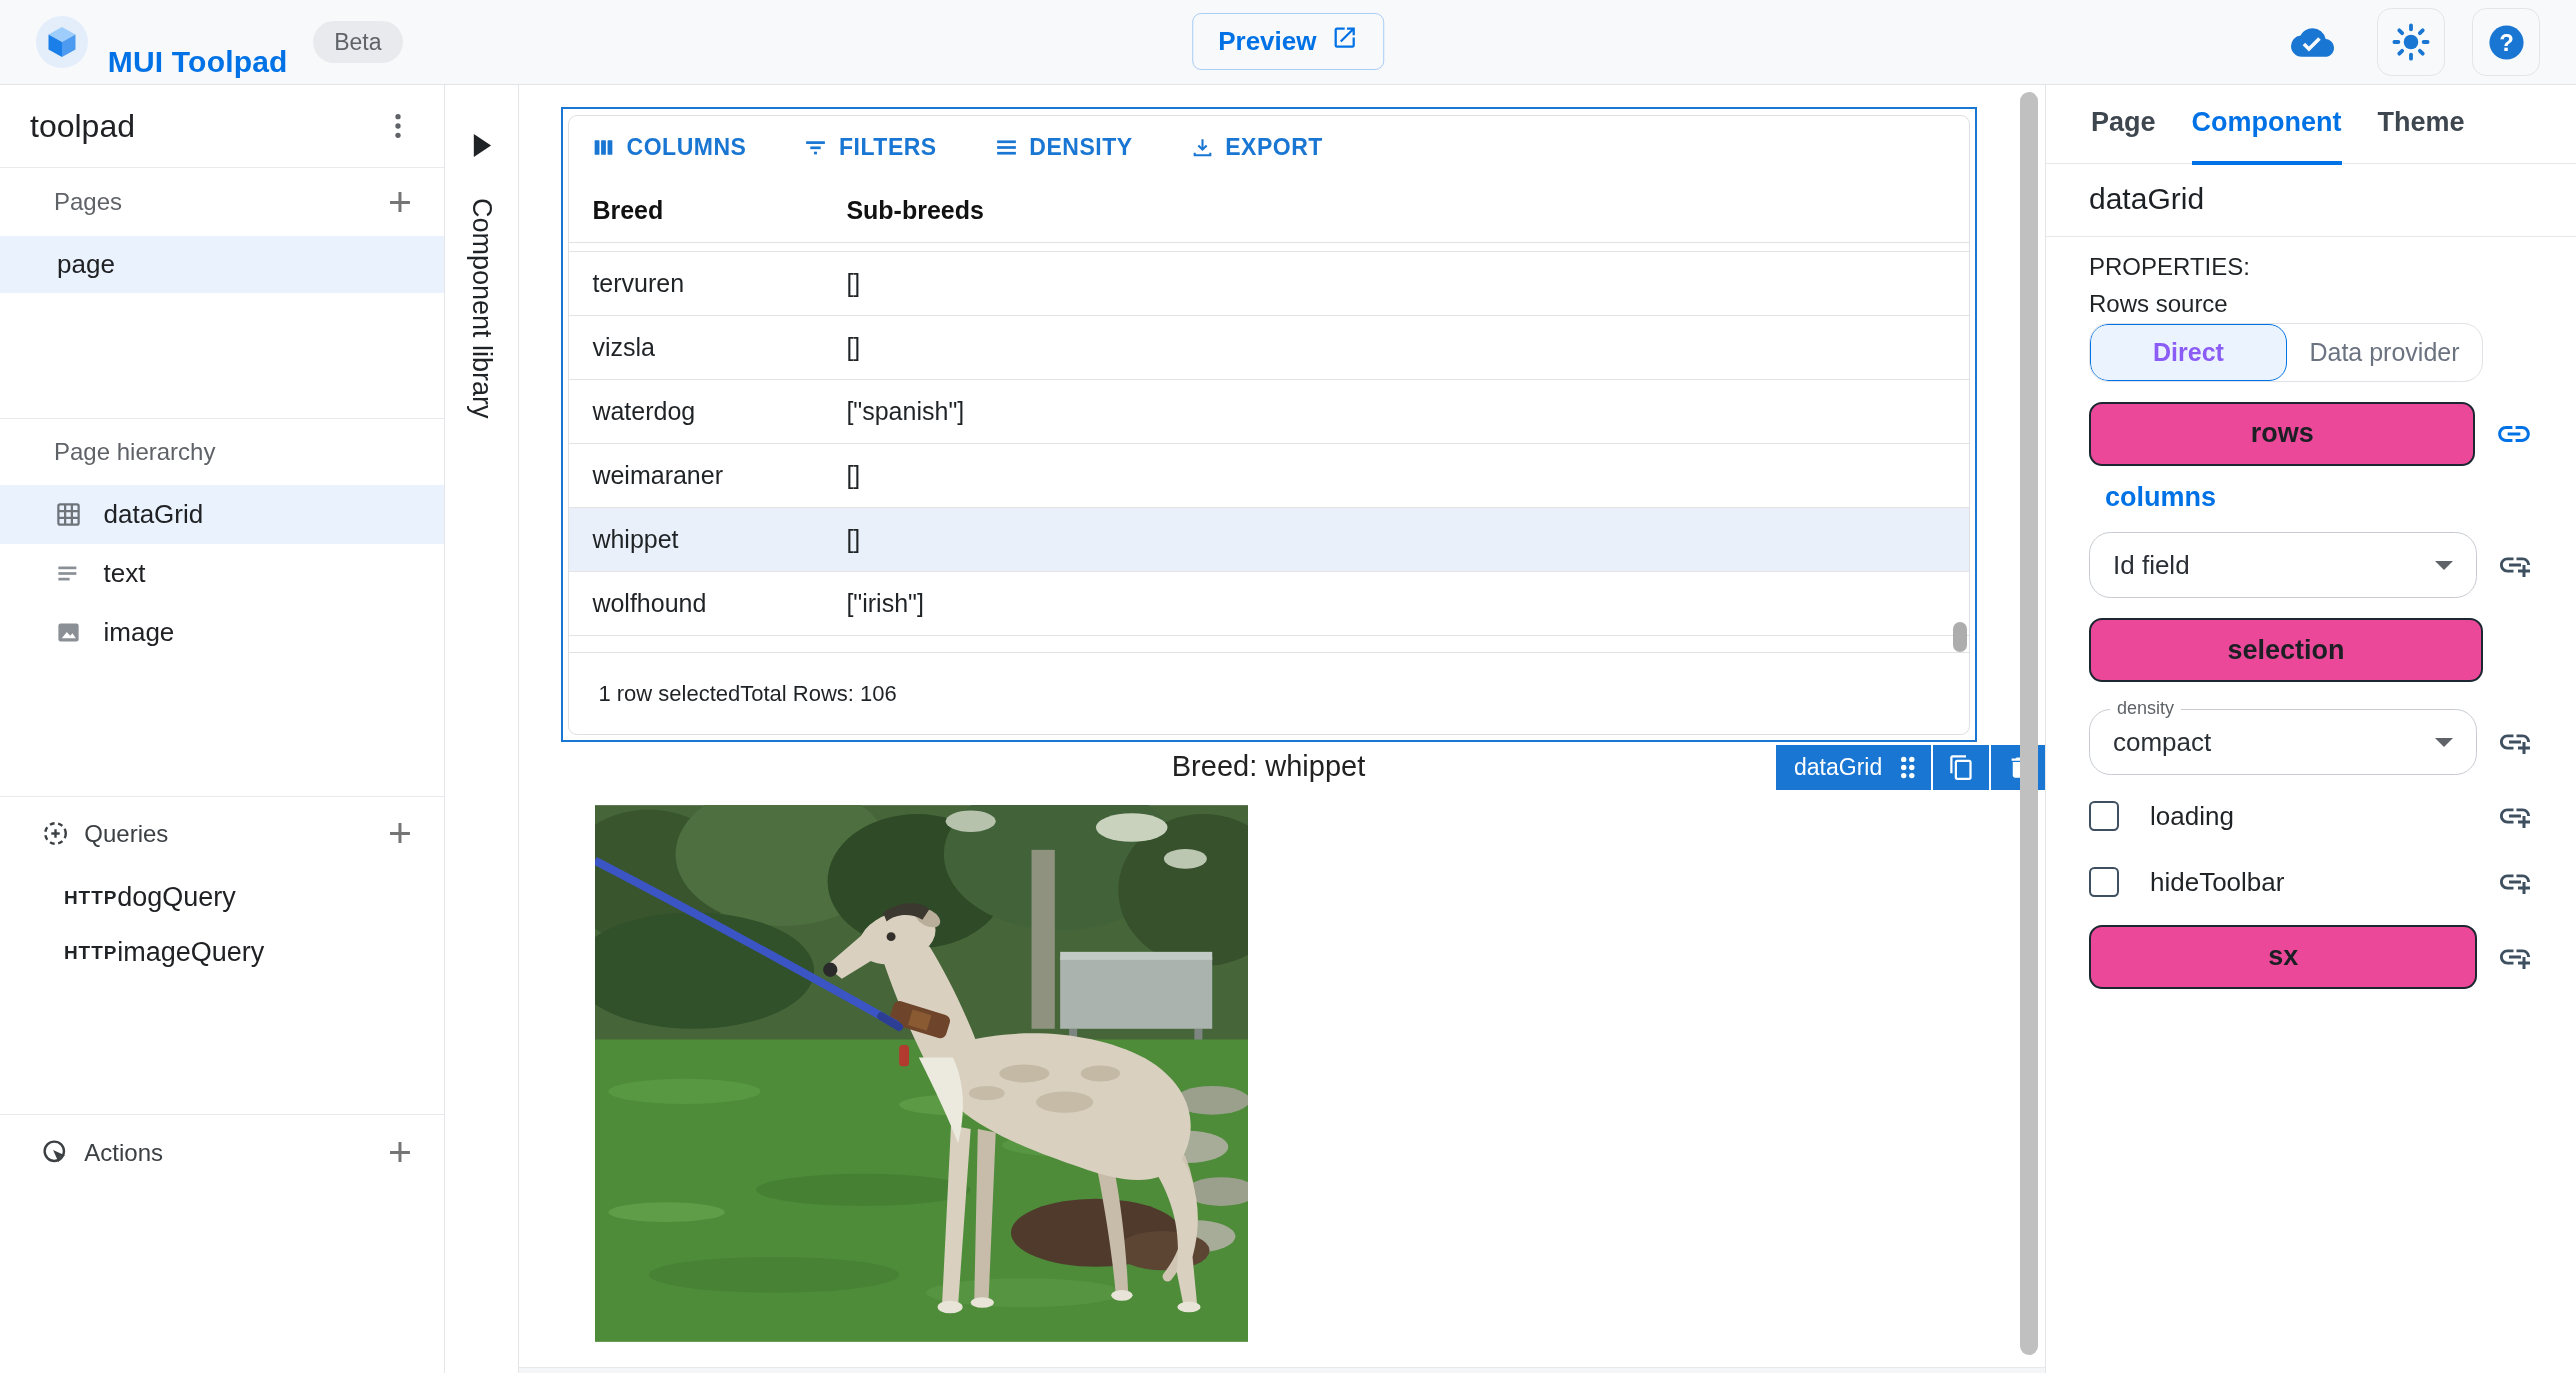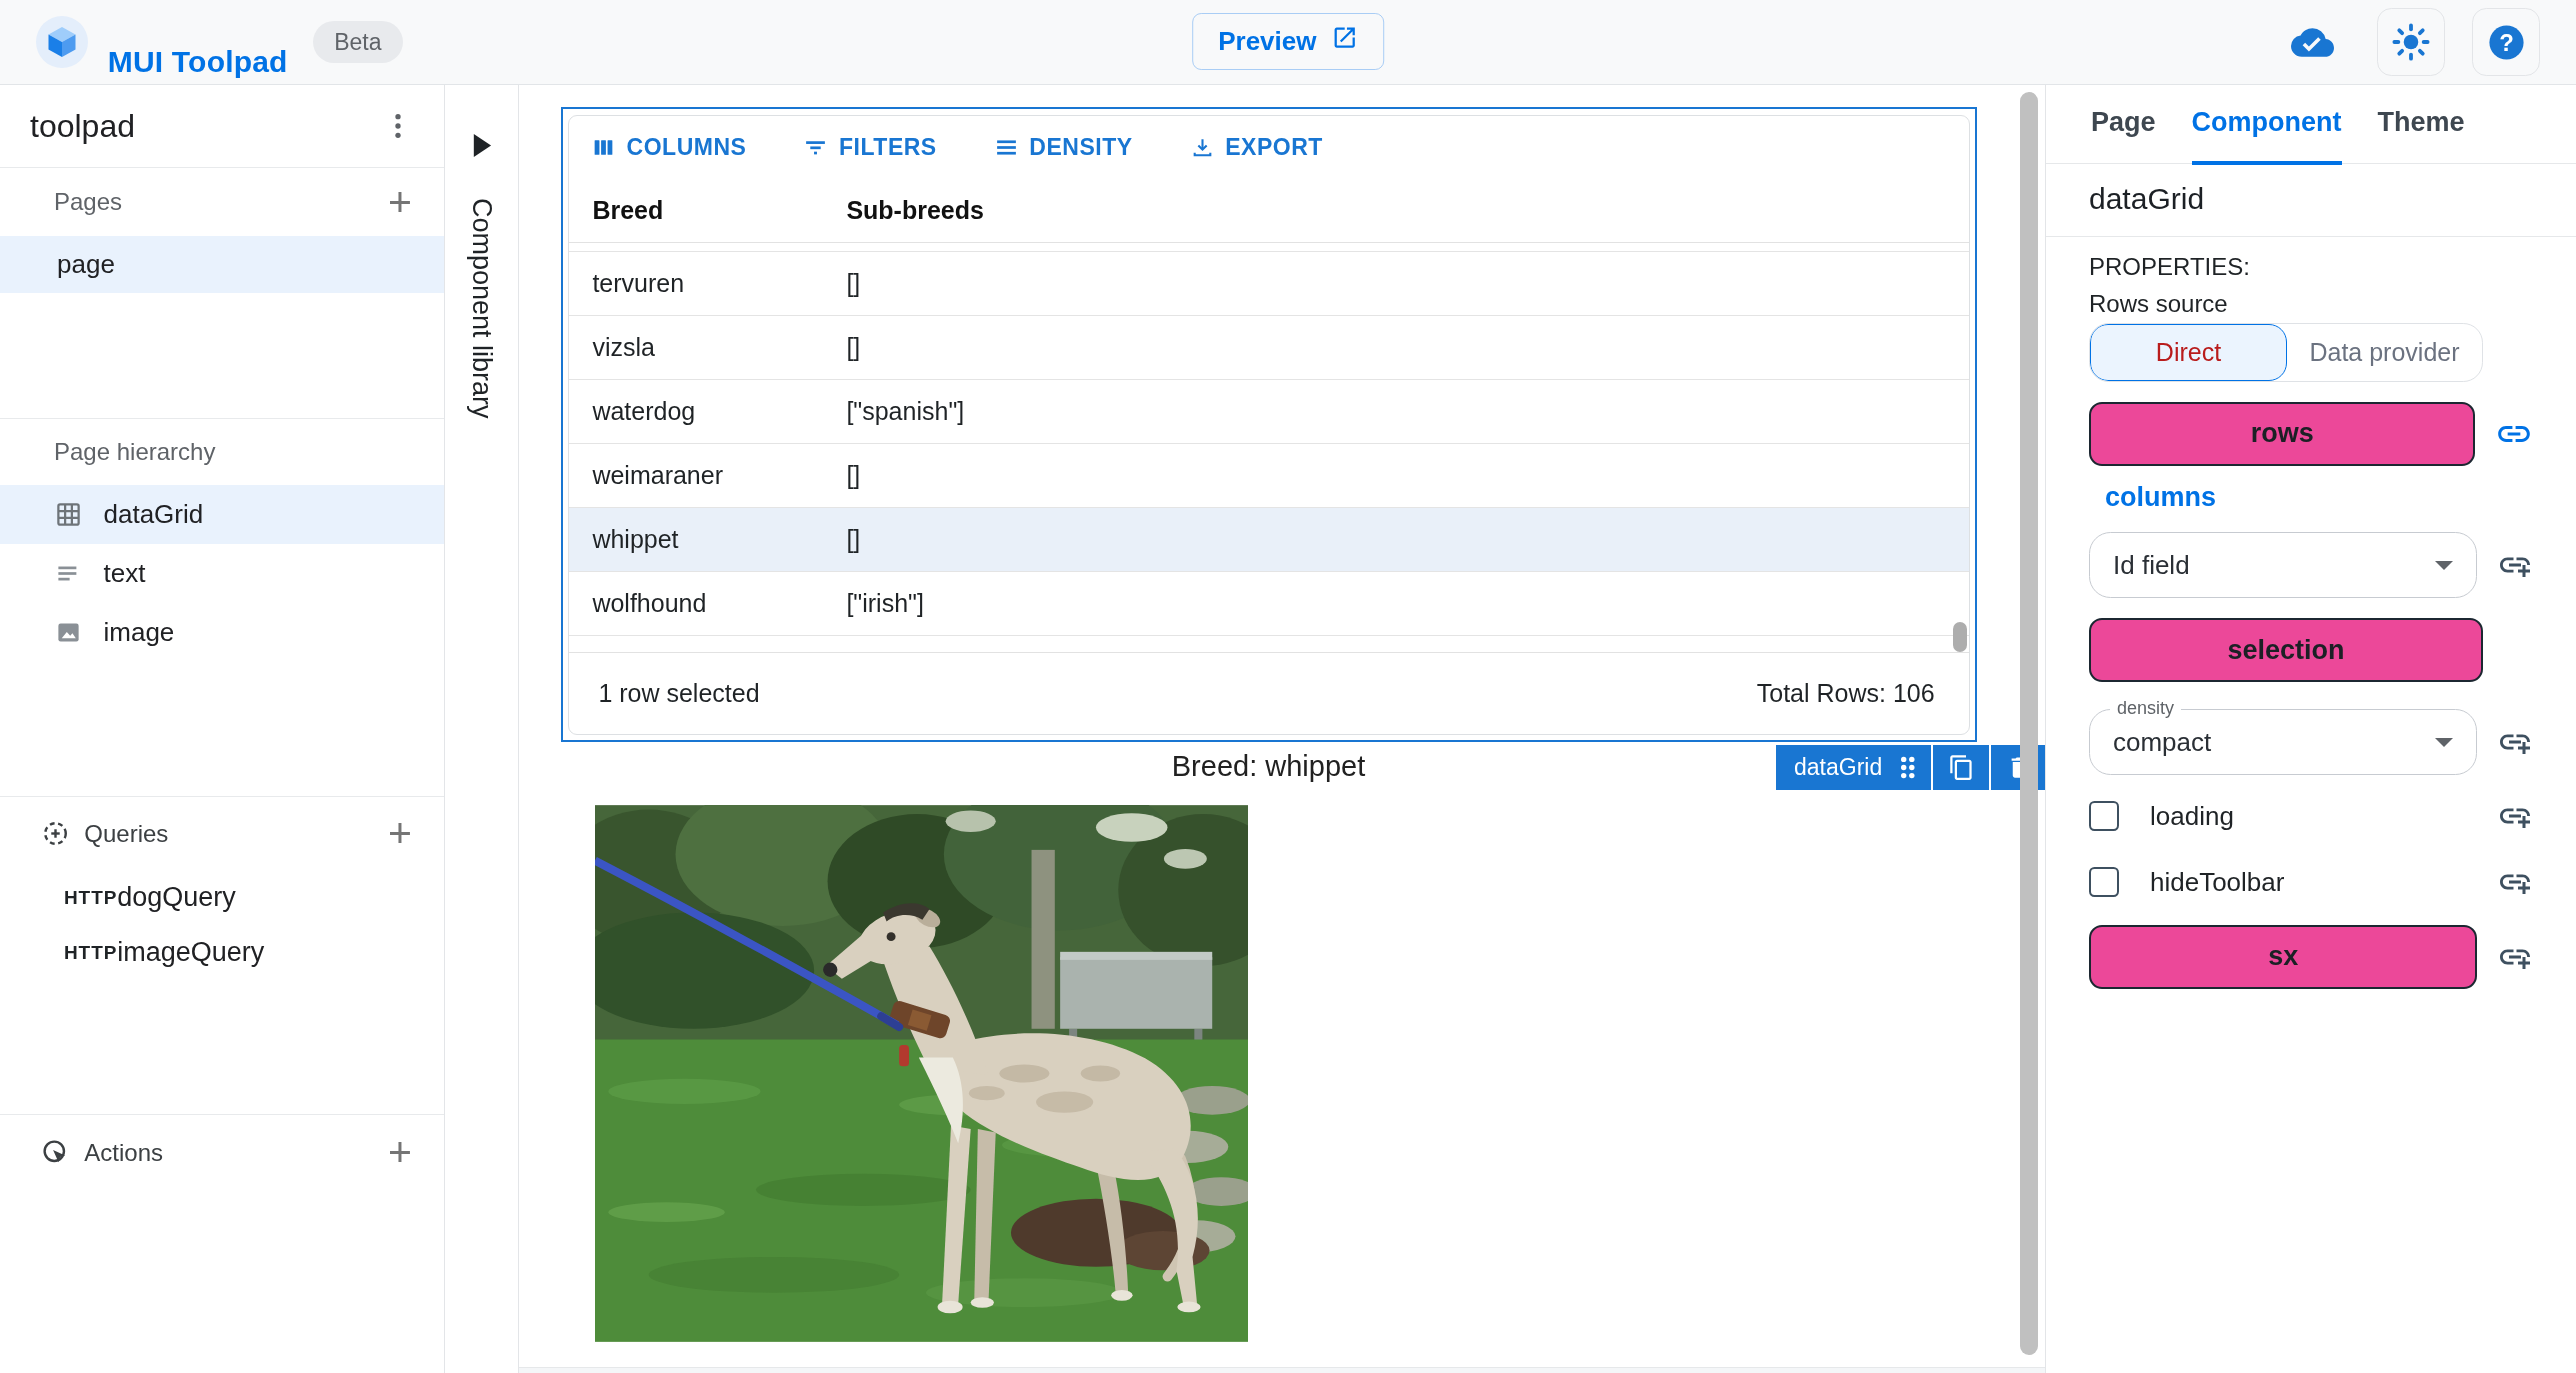--- a/index.html
+++ b/index.html
@@ -75,21 +75,21 @@
   .grid-header { height:63px; display:flex; align-items:center; border-bottom:0.9px solid #e2e2e2; }
   .col-breed { width:277px; padding-left:23px; }
   .col-sub { flex:1; }
   .grid-header .col-breed,.grid-header .col-sub { font-size:25px; font-weight:bold; color:#111; }
   .grid-rows { flex:1; position:relative; overflow:hidden; }
   .g-row { height:64px; display:flex; align-items:center; border-bottom:0.9px solid #e4e4e4;
     font-size:25px; color:#1f2326; cursor:pointer; }
   .g-row.partial { height:9px; }
   .g-row.selected { background:#e9f0f9; }
   .grid-footer { height:82px; border-top:0.9px solid #e2e2e2; display:flex; align-items:center;
-    justify-content:space-between; padding:0 34px 0 29px; font-size:25px; color:#1f2326; }
+    padding:0 34px 0 29px; font-size:22px; color:#1f2326; }
   .grid-vthumb { position:absolute; right:8px; top:513px; width:14.3px; height:30px;
     background:#adadad; border-radius:7.2px; }
 
   
   .sel-badge { position:absolute; left:1257px; top:660px; height:45px; display:flex; gap:2.7px; }
   .sel-badge .seg { background:#1976d2; color:#fff; display:flex; align-items:center;
     gap:14.3px; padding:0 14.3px; cursor:pointer; }
   .sel-badge .seg.first { padding:0 12.5px 0 18px; }
   .badge-label { font-size:23px; }
 
@@ -114,21 +114,21 @@
   .comp-name { margin-top:18px; font-size:30px; color:#1c2025; }
   .insp-divider { margin:19.7px -43px 0; border-top:0.9px solid #e6e8ea; }
   .props-label { margin-top:16px; font-size:24px; color:#1f2326; }
   .rows-source-label { margin-top:9px; font-size:24px; color:#1f2326; }
   .prop-row { display:flex; align-items:center; }
   .toggle-group { margin-top:5.4px; width:394px; height:59px; border:0.9px solid #dfe2e6;
     border-radius:19.7px; display:flex; overflow:hidden; }
   .toggle-opt { flex:1; display:flex; align-items:center; justify-content:center;
     font-size:25px; color:#6b7280; cursor:pointer; }
   .toggle-opt.selected { background:#ebf4fe; border:1.8px solid #0072E5; border-radius:18px;
-    color:#b91c1c; }
+    color:#8b5cf6;font-weight:bold; }
   .pill-btn { width:394px; height:64px; border:2.7px solid #1c2731; border-radius:13px;
     background:#ec4899; font-size:27px; font-weight:bold; color:#1c2025;
     display:flex; align-items:center; justify-content:center; cursor:pointer;
     font-family:"Liberation Sans", sans-serif; }
   .mt22{margin-top:19.7px;} .mt18{margin-top:16px;} .mt26{margin-top:23px;}
   .mt24{margin-top:21.5px;} .mt30{margin-top:27px;}
   .link-icon-col { margin-left:19.7px; display:flex; align-items:center; }
   .columns-link { margin-left:16px; font-size:27px; font-weight:bold; color:#0072E5; cursor:pointer; }
   .select-field { position:relative; width:394px; height:66px; border:1.8px solid #c7cbd1;
     border-radius:21.5px; display:flex; align-items:center; padding:0 23px; font-size:26px;

